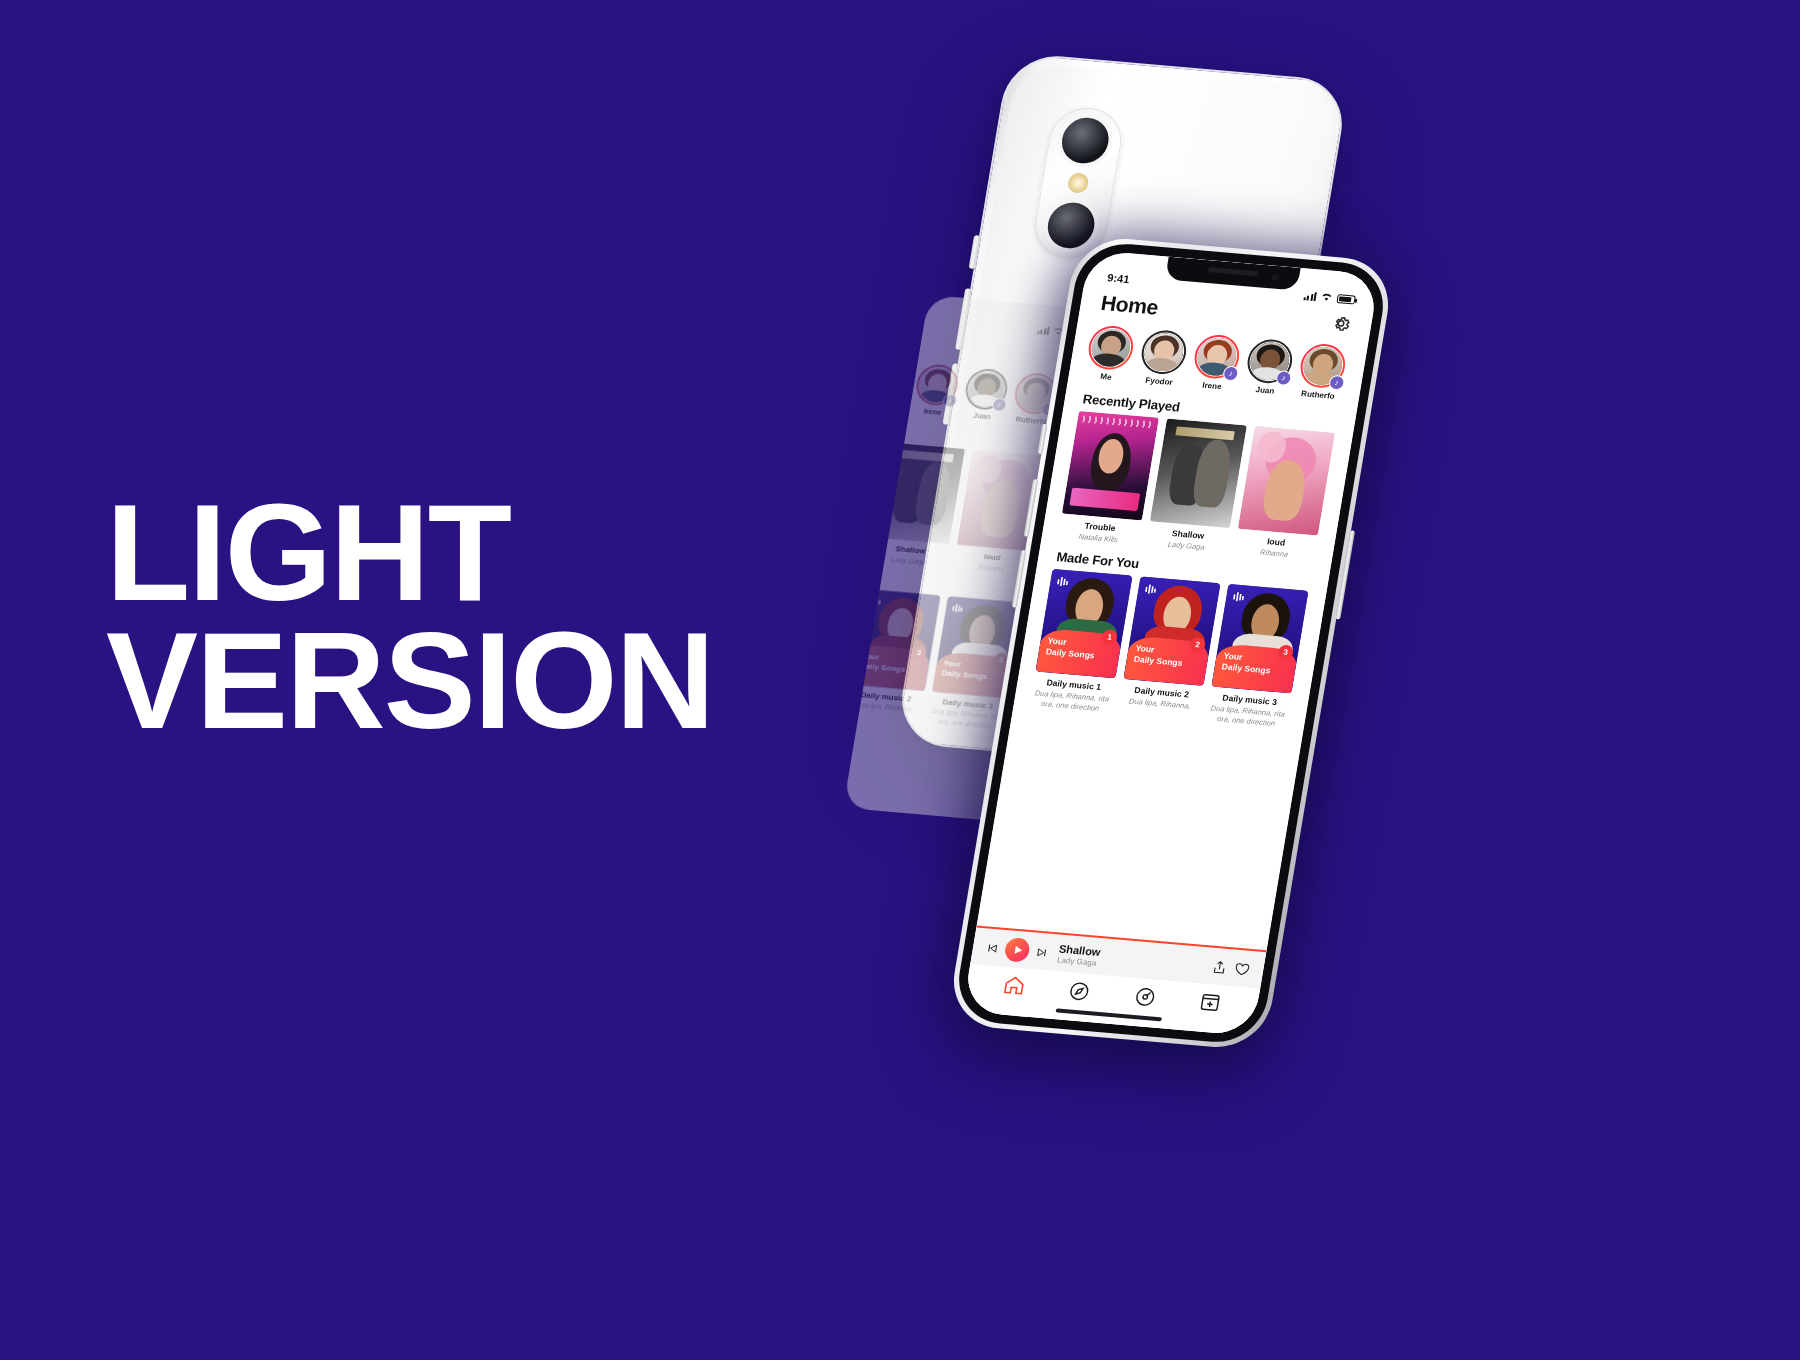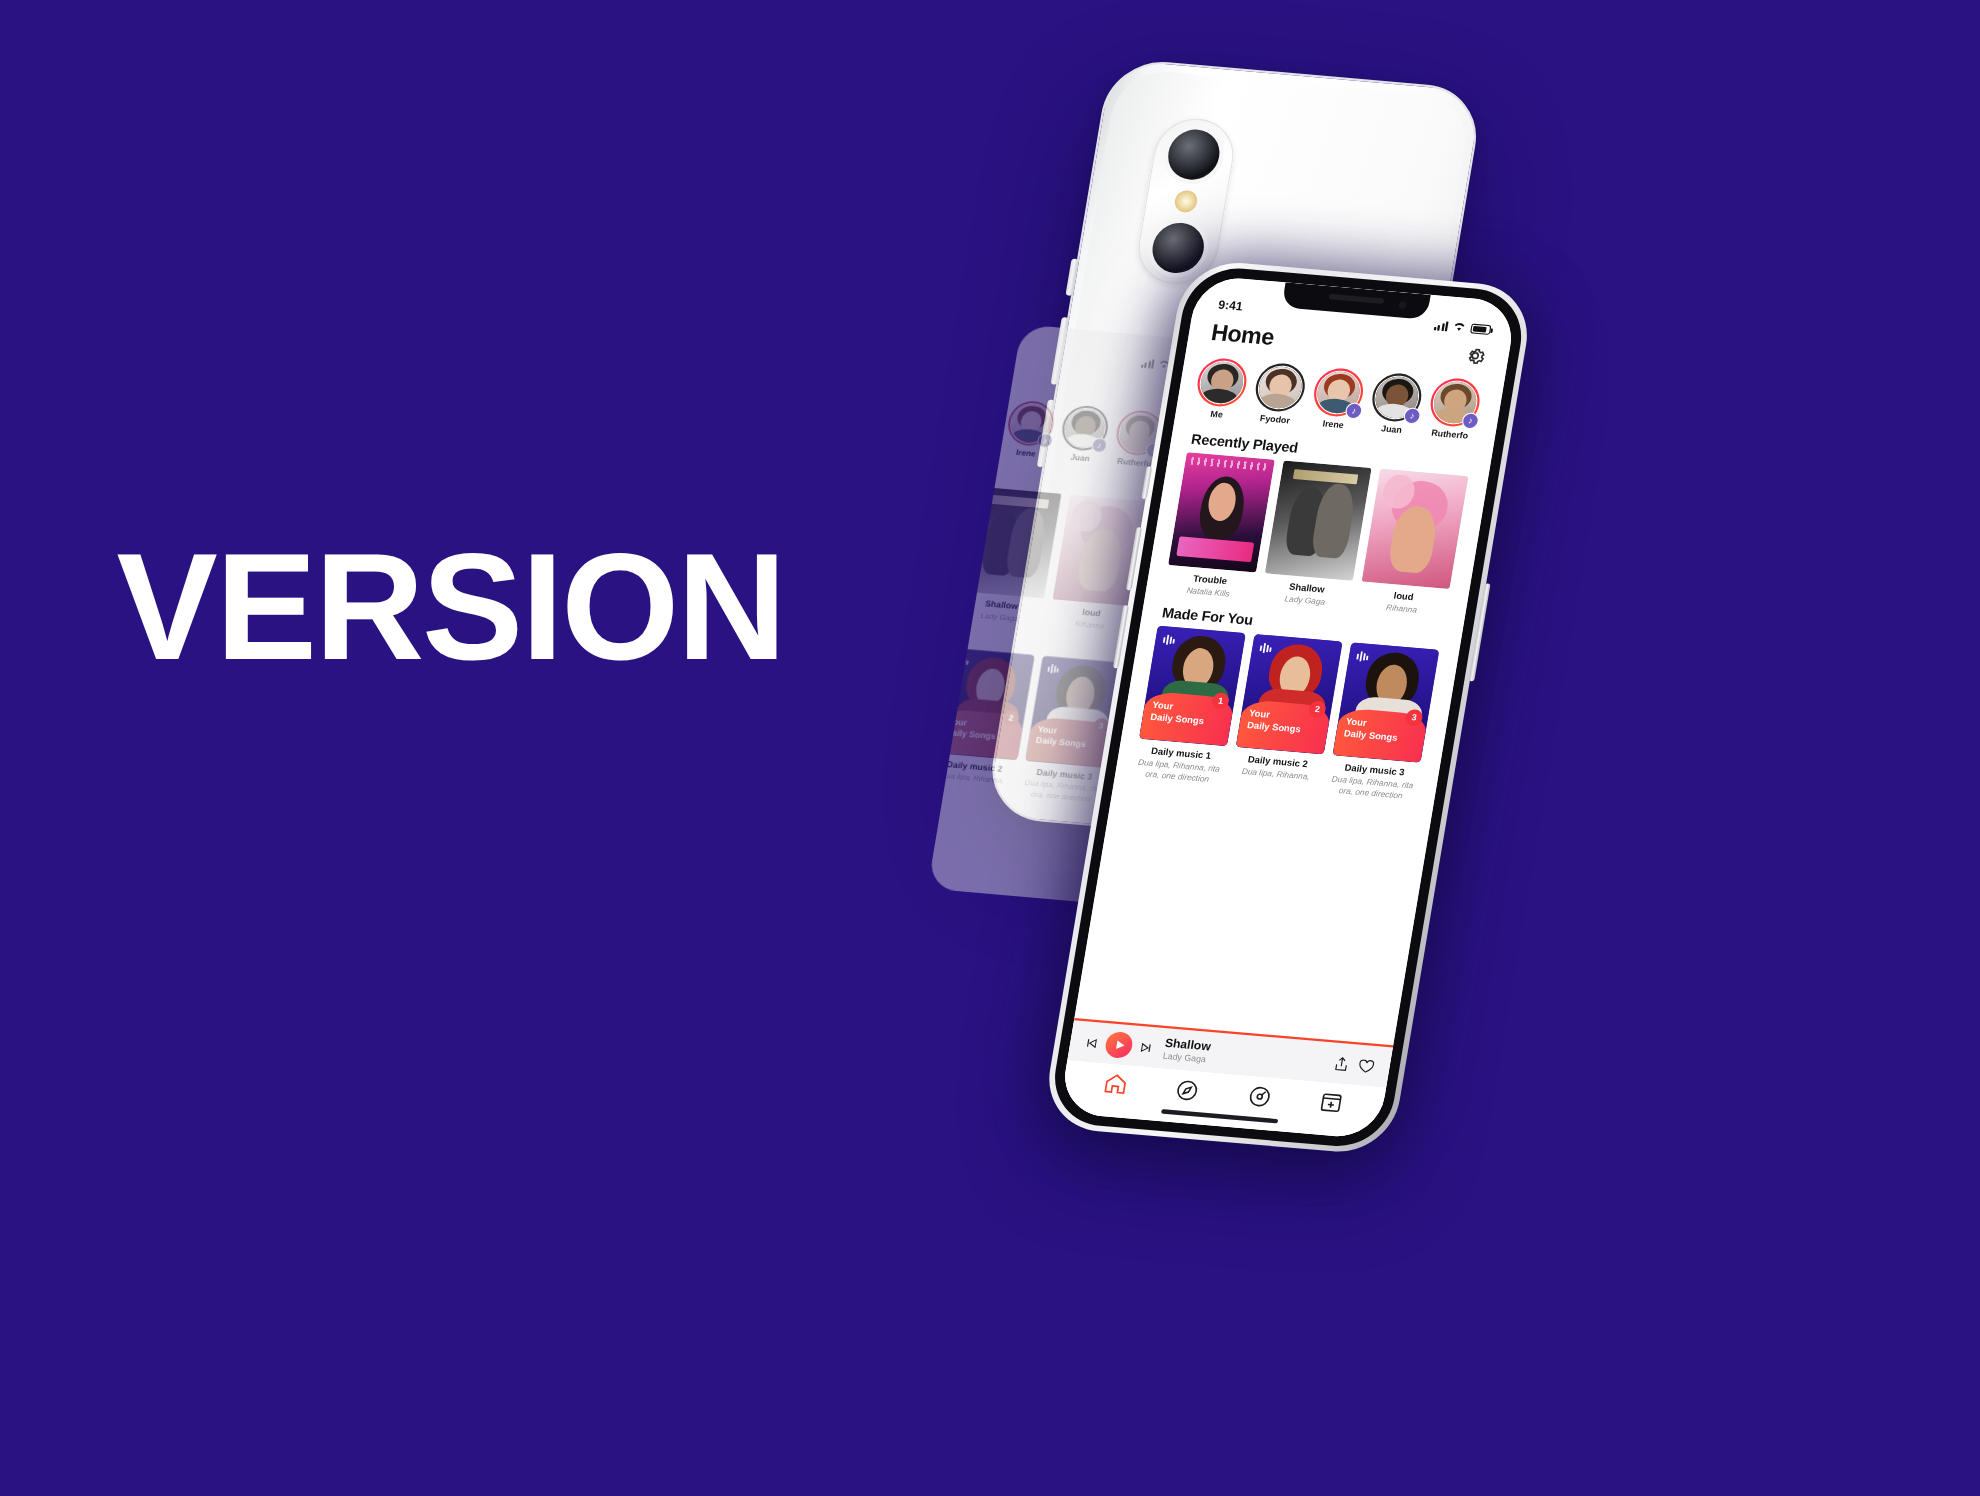--- a/index.html
+++ b/index.html
@@ -323,20 +323,21 @@
   .f-body { position: absolute; border-radius: 50% 50% 0 0; }
 
   .ghost .app { filter: grayscale(.55) brightness(1.06) contrast(.86); }
 </style>
 </head>
 <body>
 
 <div class="stage">
 
   <div class="headline">
+    <div>LIGHT</div>
     <div>VERSION</div>
   </div>
 
   <div class="back-phone">
     <div class="bp-body">
       <div class="bp-inner">
 
         <div class="bp-cam">
           <div class="bp-lens top"></div>
           <div class="bp-flash"></div>

